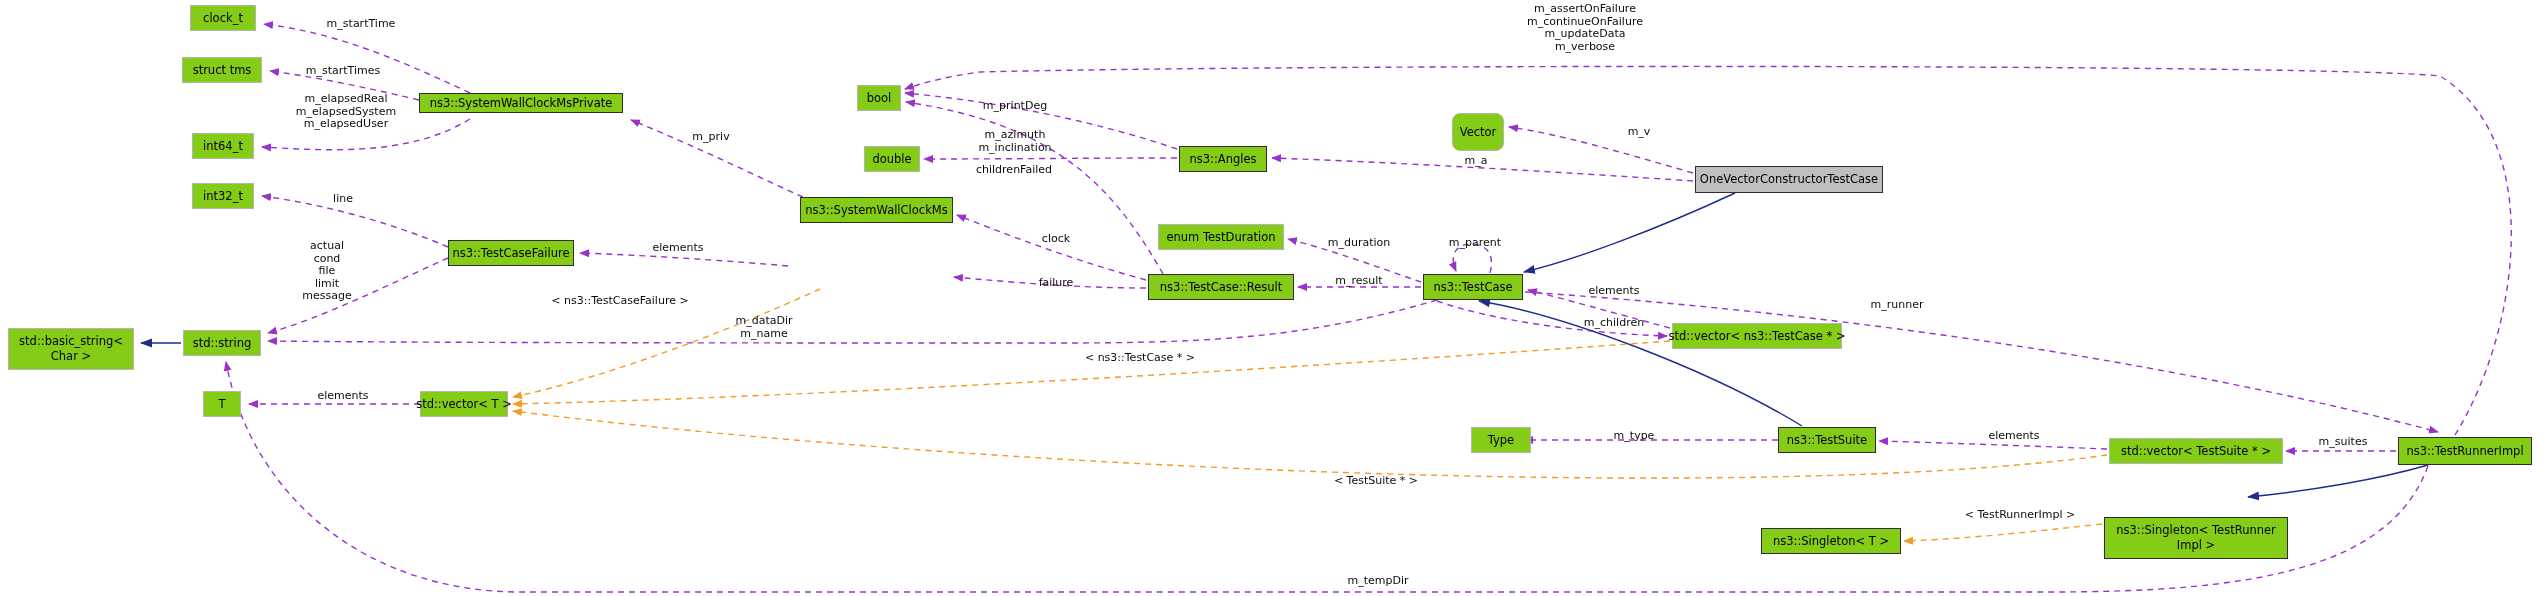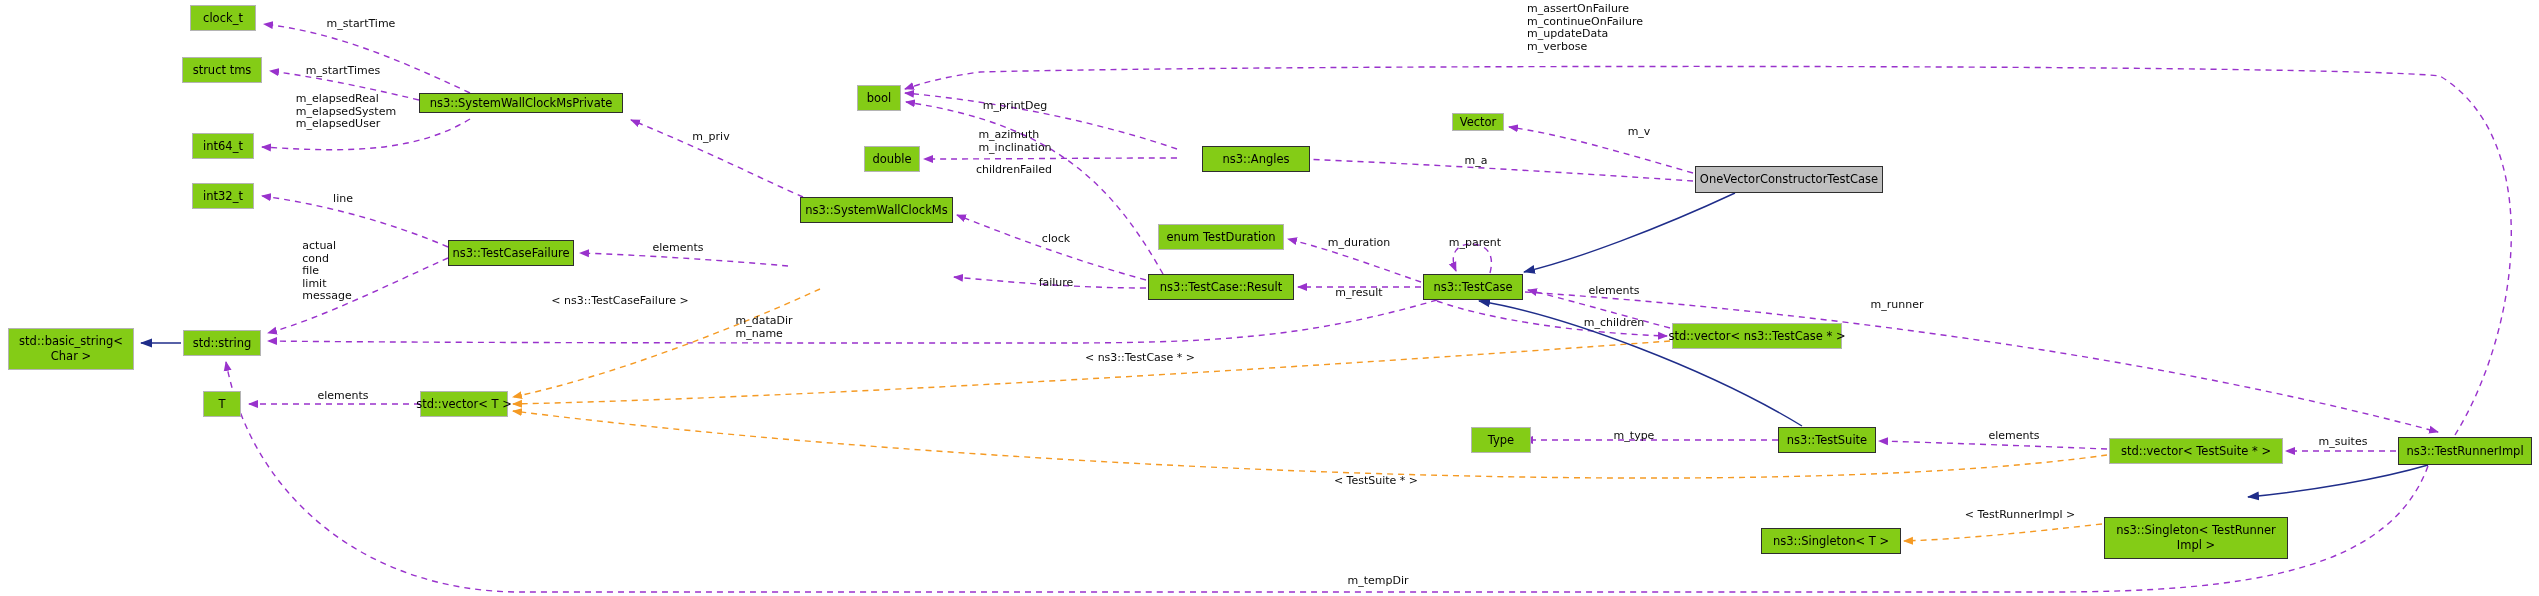--- a/index.html
+++ b/index.html
@@ -5,21 +5,21 @@
   html,body{margin:0;padding:0;background:#ffffff;}
   #canvas{position:relative;width:2539px;height:596px;background:#ffffff;overflow:hidden;
           font-family:"DejaVu Sans","Liberation Sans",sans-serif;}
   #edges{position:absolute;left:0;top:0;width:2539px;height:596px;}
   .node{position:absolute;background:#84cc16;border:1px solid #b4b4b4;color:#000;
         font-size:11.5px;line-height:1.28;display:flex;flex-direction:column;align-items:center;
         justify-content:center;text-align:center;white-space:nowrap;box-sizing:border-box;z-index:3;}
   .node.doc{border:1.6px solid #2e2e2e;}
   .node.highlight{background:#bfbfbf;border:1.6px solid #2e2e2e;}
   .edge-label{position:absolute;transform:translateX(-50%);font-size:11px;color:#0c0c0c;
-              line-height:12.5px;white-space:nowrap;z-index:2;}
+              text-align:center;line-height:12.5px;white-space:nowrap;z-index:2;}
   .edge{fill:none;stroke-width:1.4px;}
   .usage{stroke:var(--c-usage);stroke-dasharray:6,5;}
   .template{stroke:var(--c-template);stroke-dasharray:6,5;}
   .inherit{stroke:var(--c-inherit);}
   .mk-usage{fill:var(--c-usage);}
   .mk-template{fill:var(--c-template);}
   .mk-inherit{fill:var(--c-inherit);}
 </style>
 </head>
 <body>
@@ -109,33 +109,33 @@
     </div>
     <div class="node doc" style="left: 800px; top: 197px; width: 153px; height: 26px;">
       <span>ns3::SystemWallClockMs</span>
     </div>
     <div class="node" style="left: 857px; top: 85px; width: 44px; height: 26px;">
       <span>bool</span>
     </div>
     <div class="node" style="left: 864px; top: 146px; width: 56px; height: 26px;">
       <span>double</span>
     </div>
-    <div class="node doc" style="left: 1179px; top: 146px; width: 108px; height: 26px; margin-left: 23px;">
+    <div class="node doc" style="left: 1179px; top: 146px; width: 88px; height: 26px;">
       <span>ns3::Angles</span>
     </div>
     <div class="node" style="left: 1158px; top: 224px; width: 126px; height: 26px;">
       <span>enum TestDuration</span>
     </div>
     <div class="node doc" style="left: 1148px; top: 274px; width: 146px; height: 26px;">
       <span>ns3::TestCase::Result</span>
     </div>
     <div class="node doc" style="left: 1423px; top: 274px; width: 100px; height: 26px;">
       <span>ns3::TestCase</span>
     </div>
-    <div class="node" style="left: 1452px; top: 113px; width: 52px; height: 18px;">
+    <div class="node" style="left: 1452px; top: 113px; width: 52px; height: 38px; border-radius: 8px;">
       <span>Vector</span>
     </div>
     <div class="node highlight" style="left: 1695px; top: 166px; width: 188px; height: 27px;">
       <span>OneVectorConstructorTestCase</span>
     </div>
     <div class="node" style="left: 1672px; top: 323px; width: 170px; height: 26px;">
       <span>std::vector&lt; ns3::TestCase * &gt;</span>
     </div>
     <div class="node" style="left: 1471px; top: 427px; width: 60px; height: 26px;">
       <span>Type</span>
@@ -205,21 +205,21 @@
     </div>
     <div class="edge-label" style="left: 1056px; top: 233px;">
       <div>clock</div>
     </div>
     <div class="edge-label" style="left: 1056px; top: 277px;">
       <div>failure</div>
     </div>
     <div class="edge-label" style="left: 1359px; top: 237px;">
       <div>m_duration</div>
     </div>
-    <div class="edge-label" style="left: 1359px; top: 287px;">
+    <div class="edge-label" style="left: 1359px; top: 275px;">
       <div>m_result</div>
     </div>
     <div class="edge-label" style="left: 1475px; top: 237px;">
       <div>m_parent</div>
     </div>
     <div class="edge-label" style="left: 1476px; top: 155px;">
       <div>m_a</div>
     </div>
     <div class="edge-label" style="left: 1639px; top: 126px;">
       <div>m_v</div>

